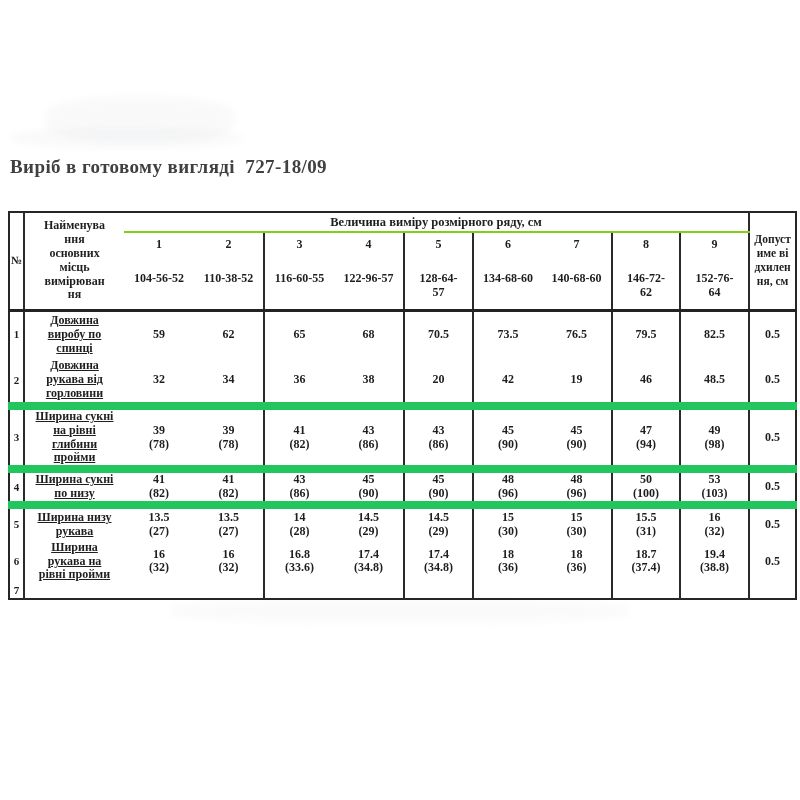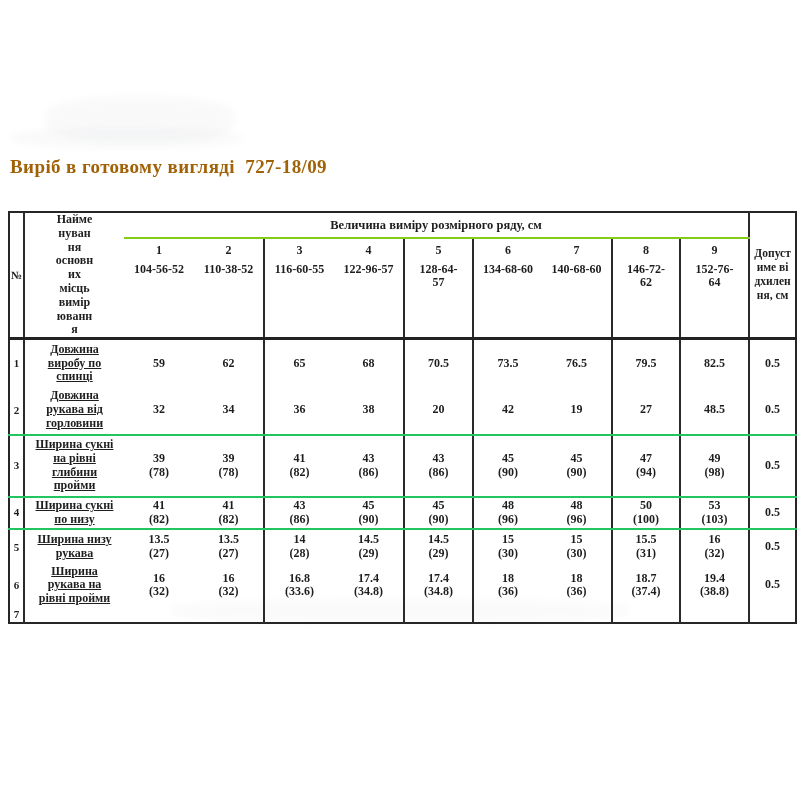--- a/index.html
+++ b/index.html
@@ -10,45 +10,45 @@
     color:#1e1e1e;
   }
   .scan-artifact { position:absolute; pointer-events:none; filter:blur(3px); }
   .a1 { left:45px; top:96px;  width:190px; height:46px; background:#9aa0a6; opacity:.05; border-radius:40%; }
   .a2 { left:12px; top:128px; width:230px; height:20px; background:#9aa0a6; opacity:.05; border-radius:40%; }
   .a3 { left:170px; top:598px; width:460px; height:26px; background:#9aa0a6; opacity:.04; border-radius:40%; }
 
   .title {
     position:absolute; left:10px; top:156px;
     font-size:19px; font-weight:bold; letter-spacing:.4px;
-    white-space:pre; color:#a16207;
+    white-space:pre; color:#404040;
   }
 
   table.meas {
     position:absolute; left:8px; top:211px;
     border-collapse:collapse; table-layout:fixed;
     width:787px;
     border:2px solid #262626;
   }
   td {
     font-weight:bold; text-align:center; vertical-align:middle;
     font-size:12px; line-height:1.15; padding:0; color:#1e1e1e;
     overflow:hidden;
   }
   .br  { border-right:2px solid #2a2a2a; }
   .bl  { border-left:2px solid #2a2a2a; }
-  .bb  { border-bottom:2px solid #22c55e; }
+  .bb  { border-bottom:8px solid #22c55e; }
   .bbh { border-bottom:3px solid #222222; }
   .span-head { border-bottom:2px solid #84cc16; font-size:12.5px; }
   .num-col   { font-size:11px; }
-  .name-head { padding:0 30px; overflow-wrap:break-word; }
+  .name-head { padding:0 16px; overflow-wrap:break-word; }
   .name-cell { padding:0 10px; overflow-wrap:break-word;text-decoration:underline; }
   .dev-head  { word-break:break-all; font-size:11.5px; padding:0 4px; line-height:1.2;text-align:center; }
   .size-head { vertical-align:top; padding-top:5px; }
-  .size-code { margin-top:5px; padding:0 9px; overflow-wrap:break-word; }
+  .size-code { margin-top:20px; padding:0 9px; overflow-wrap:break-word; }
   .val { white-space:pre-line; }
 </style>
 </head>
 <body>
 
 <div class="scan-artifact a1"></div>
 <div class="scan-artifact a2"></div>
 <div class="scan-artifact a3"></div>
 
 <div class="title">Виріб в готовому вигляді  727-18/09</div>
@@ -132,21 +132,21 @@
       <tr style="height: 48px;">
         <td class="br num-col bb">2</td>
         <td class="name-cell bb">Довжина рукава від горловини</td>
         <td class="val bb">32</td>
         <td class="val br bb">34</td>
         <td class="val bb">36</td>
         <td class="val br bb">38</td>
         <td class="val br bb">20</td>
         <td class="val bb">42</td>
         <td class="val br bb">19</td>
-        <td class="val br bb">27</td>
+        <td class="val br bb">46</td>
         <td class="val br bb">48.5</td>
         <td class="bl bb">0.5</td>
       </tr>
       <tr style="height: 62px;">
         <td class="br num-col bb">3</td>
         <td class="name-cell bb">Ширина сукні на рівні глибини пройми</td>
         <td class="val bb">39
 (78)</td>
         <td class="val br bb">39
 (78)</td>

